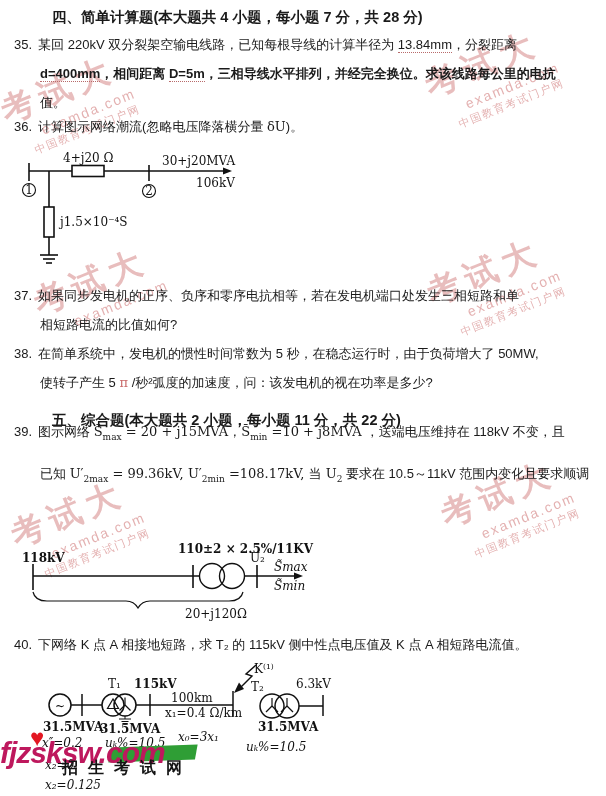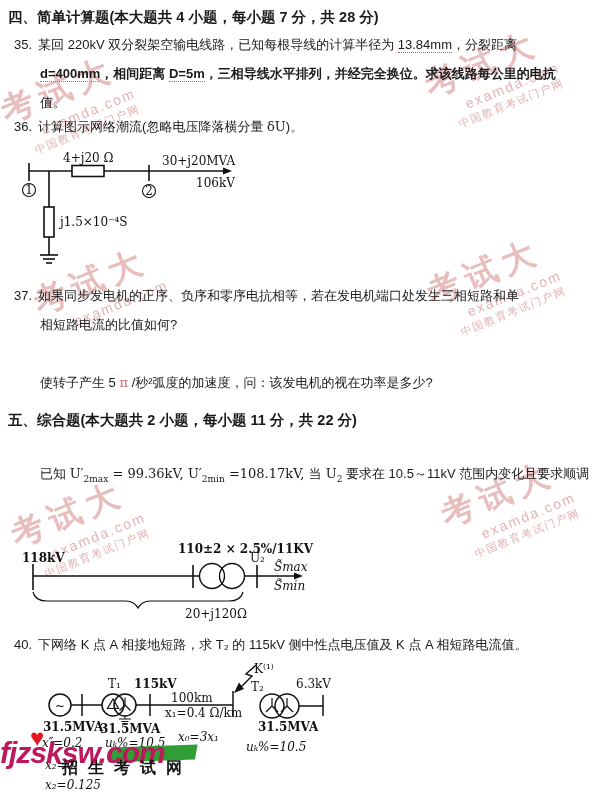--- a/index.html
+++ b/index.html
@@ -1,19 +1,19 @@
 <!DOCTYPE html>
 <html><head>
 <meta charset="utf-8">
 <style>
   html,body{margin:0;padding:0;background:#888;}
   #page{position:relative;width:606px;height:796px;background:#ffffff;overflow:hidden;
         font-family:"Liberation Sans",sans-serif;color:#1a1a1a;}
   .line{position:absolute;white-space:nowrap;font-size:13px;z-index:2;}
-  .hdr{font-weight:bold;font-size:14.5px;}
+  .hdr{font-weight:bold;font-size:14.5px;margin-left:44px;}
   .qnum{display:inline-block;margin-right:6px;}
   .dotted{border-bottom:1px dotted #b86a6a;}
   .math{font-family:"DejaVu Serif",serif;}
   .sub{font-family:"DejaVu Serif",serif;font-size:9px;vertical-align:-4px;}
   .pi{color:#c96a6a;font-family:"DejaVu Serif",serif;}
   svg{position:absolute;z-index:2;overflow:visible;}
   svg text{font-family:"DejaVu Serif",serif;font-size:12px;fill:#111;}
   .wm{position:absolute;transform:rotate(-22deg);z-index:1;color:#d27d7d;line-height:1.3;pointer-events:none;}
   .wm-big{font-size:33px;font-weight:bold;letter-spacing:7px;opacity:.5;font-family:"DejaVu Serif",serif;}
   .wm-mid{font-size:14px;letter-spacing:2px;opacity:.6;margin-left:30px;}
@@ -100,26 +100,32 @@
     <text x="29" y="48" font-size="9" text-anchor="middle">1</text>
     <text x="149" y="49" font-size="9" text-anchor="middle">2</text>
     <text x="60" y="80">j1.5×10⁻⁴S</text>
   </svg>
 
   <div class="line" style="left:14px;top:287px;">
     <span class="qnum">37.</span><span>如果同步发电机的正序、负序和零序电抗相等，若在发电机端口处发生三相短路和单</span>
   </div>
   <div class="line" style="left:40px;top:316px;">相短路电流的比值如何?</div>
 
+  <div class="line" style="left:14px;top:345px;">
+    <span class="qnum">38.</span><span>在简单系统中，发电机的惯性时间常数为 5 秒，在稳态运行时，由于负荷增大了 50MW,</span>
+  </div>
   <div class="line" style="left:40px;top:374px;">
     <span>使转子产生 5 </span><span class="pi">π</span><span> /秒²弧度的加速度，问：该发电机的视在功率是多少?</span>
   </div>
 
   <div class="line hdr" style="left:8px;top:411px;">五、综合题(本大题共 2 小题，每小题 11 分，共 22 分)</div>
 
+  <div class="line" style="left:14px;top:423px;">
+    <span class="qnum">39.</span><span>图示网络 </span><span class="math">S̄</span><span class="sub">max</span><span class="math"> = 20 + j15MVA</span><span>，</span><span class="math">S̄</span><span class="sub">min</span><span class="math"> =10 + j8MVA </span><span>，送端电压维持在 118kV 不变，且</span>
+  </div>
   <div class="line" style="left:40px;top:465px;">
     <span>已知 </span><span class="math">U′</span><span class="sub">2max</span><span class="math"> = 99.36kV, </span><span class="math">U′</span><span class="sub">2min</span><span class="math"> =108.17kV, 当 </span><span class="math">U</span><span class="sub">2</span><span> 要求在 10.5～11kV 范围内变化且要求顺调</span>
   </div>
 
   <svg style="left:0;top:540px;" width="330" height="90" viewBox="0 0 330 90">
     <g stroke="#111" stroke-width="1.6" fill="none">
       <line x1="33" y1="24" x2="33" y2="50"></line>
       <line x1="33" y1="36" x2="200" y2="36"></line>
       <line x1="193" y1="25" x2="193" y2="48"></line>
       <circle cx="212" cy="36" r="12.5" stroke-width="1.4"></circle>

